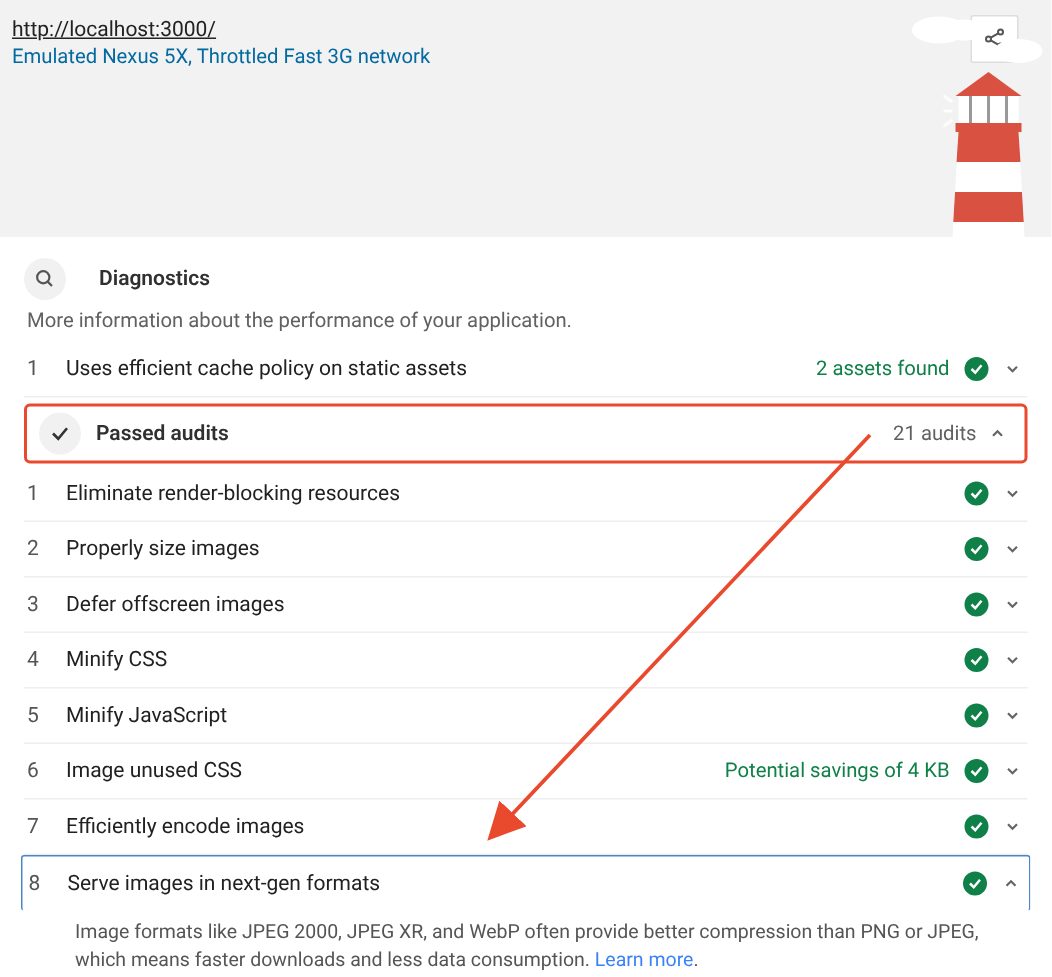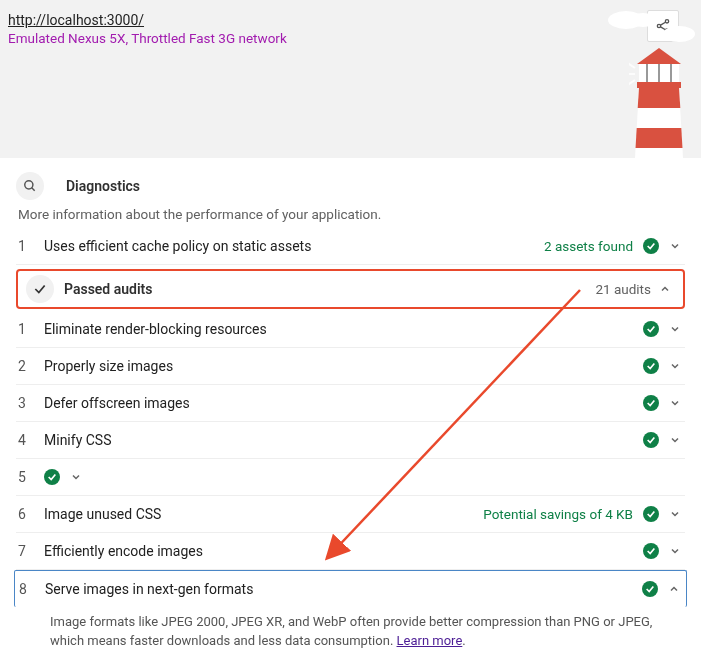--- a/index.html
+++ b/index.html
@@ -19,21 +19,21 @@
     height: 158px;
     padding: 12px 20px 0 8px;
   }
   .url {
     font-size: 14px;
     color: #222;
     text-decoration: underline;
   }
   .emulation {
     font-size: 13.5px;
-    color: #a21caf;
+    color: #0369a1;
     margin-top: 2px;
   }
   .share {
     position: absolute;
     top: 10px;
     right: 22px;
     width: 32px;
     height: 32px;
     background: #fff;
     border: 1px solid #ddd;
@@ -159,22 +159,21 @@
     margin: 0 -2px;
     padding: 0 2px;
   }
   .expanded-desc {
     font-size: 13px;
     color: #555;
     padding: 6px 28px 6px 34px;
     line-height: 1.45;
   }
   .learn-link {
-    color: #4c1d95;
-    text-decoration: underline;
+    color: #3b82f6;
     cursor: pointer;
   }
   
   .arrow-svg {
     position: absolute;
     left: 0;
     top: 0;
     width: 701px;
     height: 651px;
     pointer-events: none;
@@ -317,20 +316,21 @@
           </svg>
         </span>
         <span class="chev">
           <svg width="12" height="12" viewBox="0 0 24 24" fill="none" stroke="#666" stroke-width="3">
             <polyline points="6,9 12,15 18,9"></polyline>
           </svg>
         </span>
       </div>
       <div class="row">
         <span class="num">5</span>
+        <span class="label">Minify JavaScript</span>
         <span class="pass">
           <svg width="10" height="10" viewBox="0 0 24 24" fill="none" stroke="#fff" stroke-width="4">
             <polyline points="4,12 10,18 20,6"></polyline>
           </svg>
         </span>
         <span class="chev">
           <svg width="12" height="12" viewBox="0 0 24 24" fill="none" stroke="#666" stroke-width="3">
             <polyline points="6,9 12,15 18,9"></polyline>
           </svg>
         </span>

